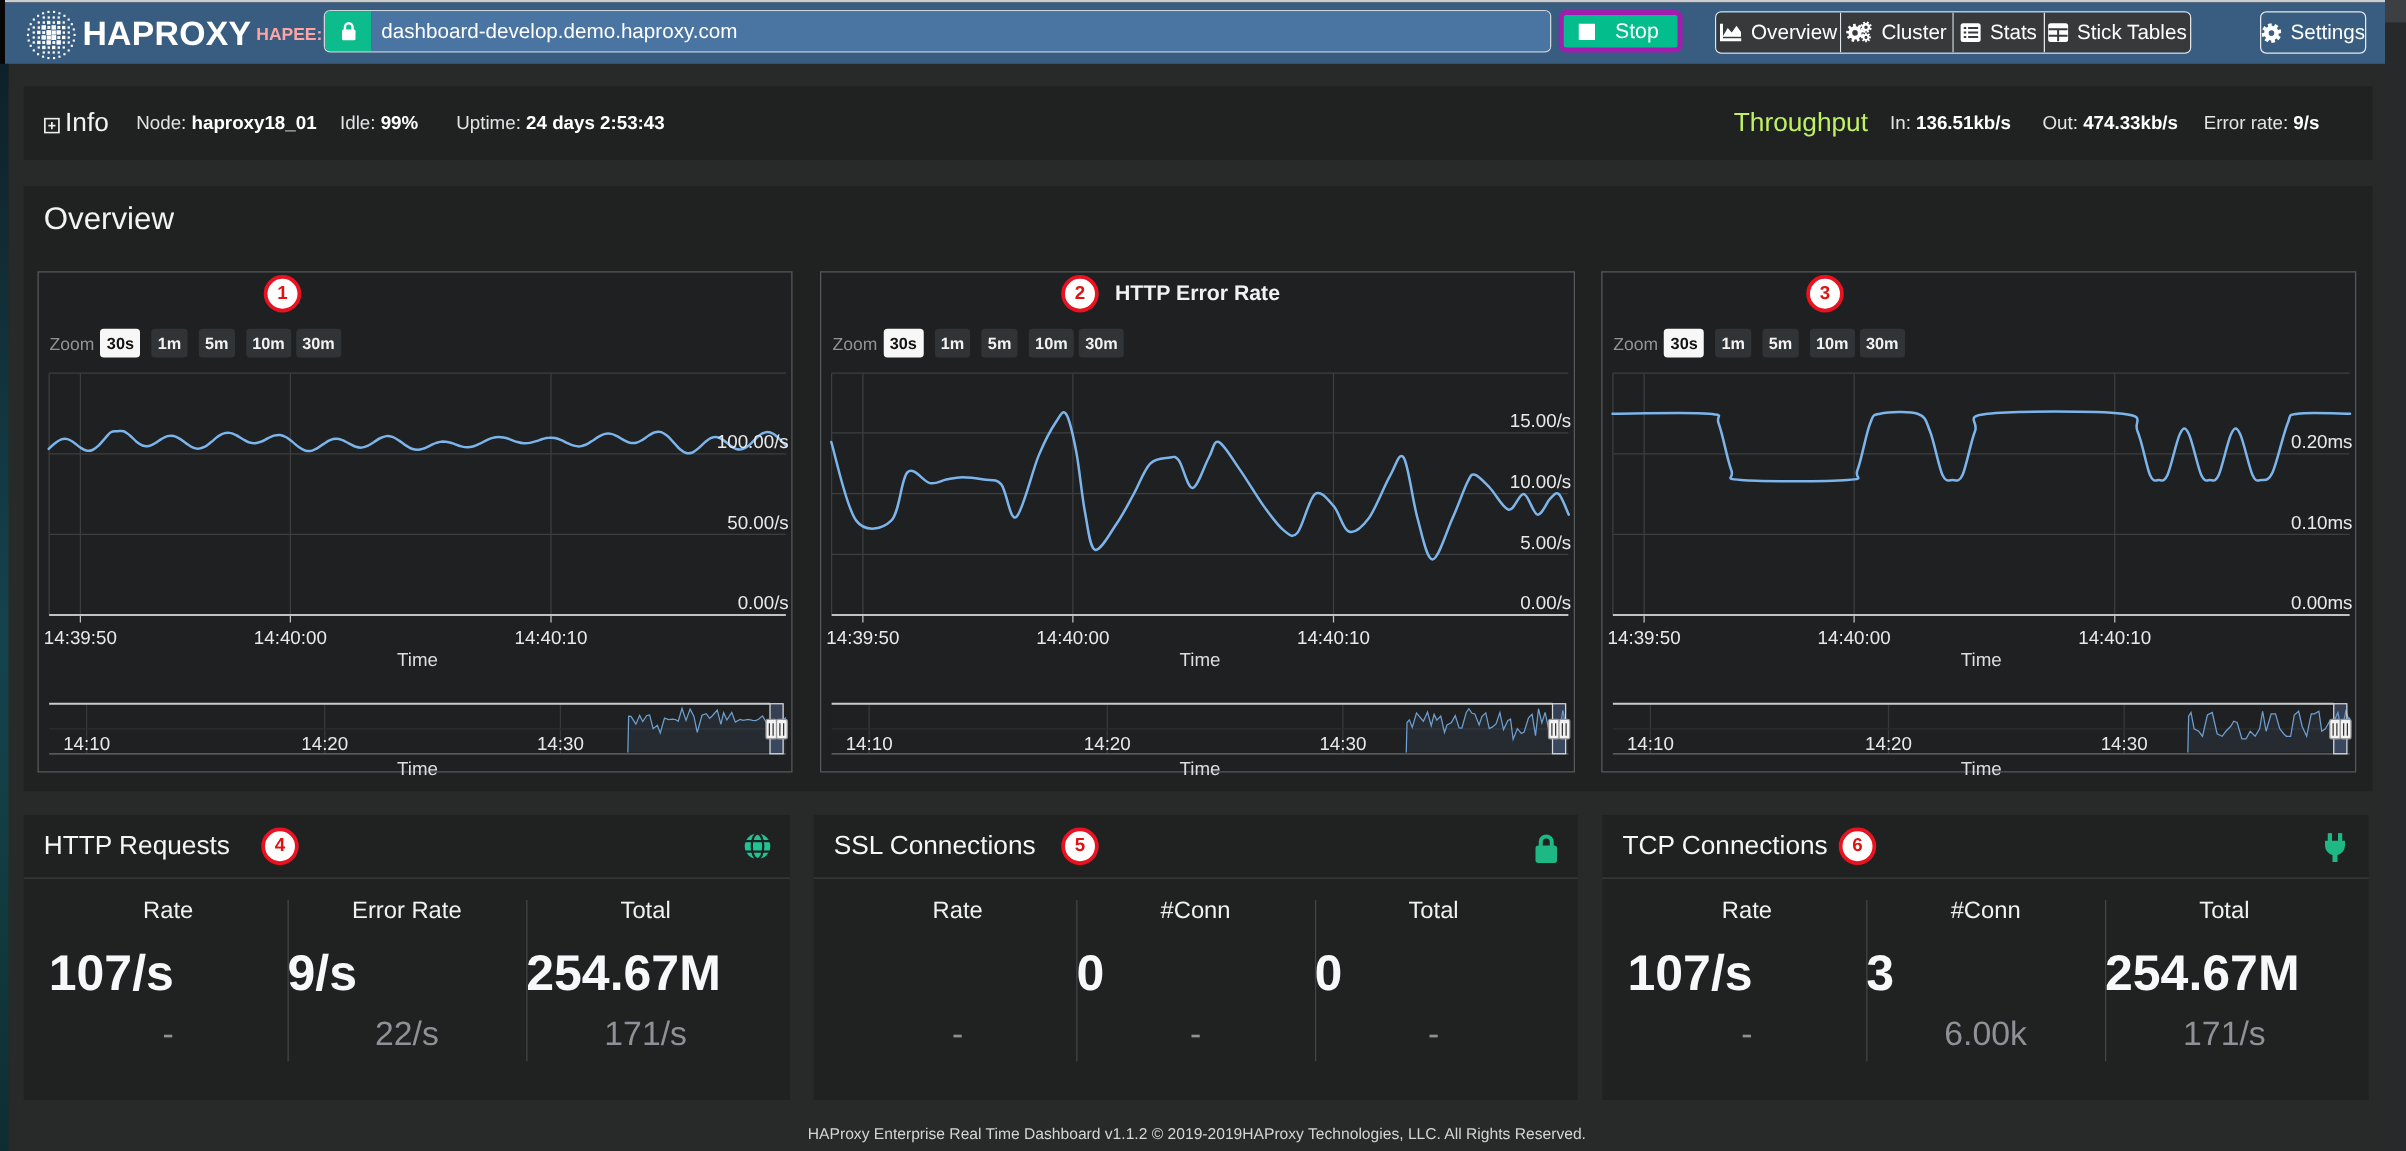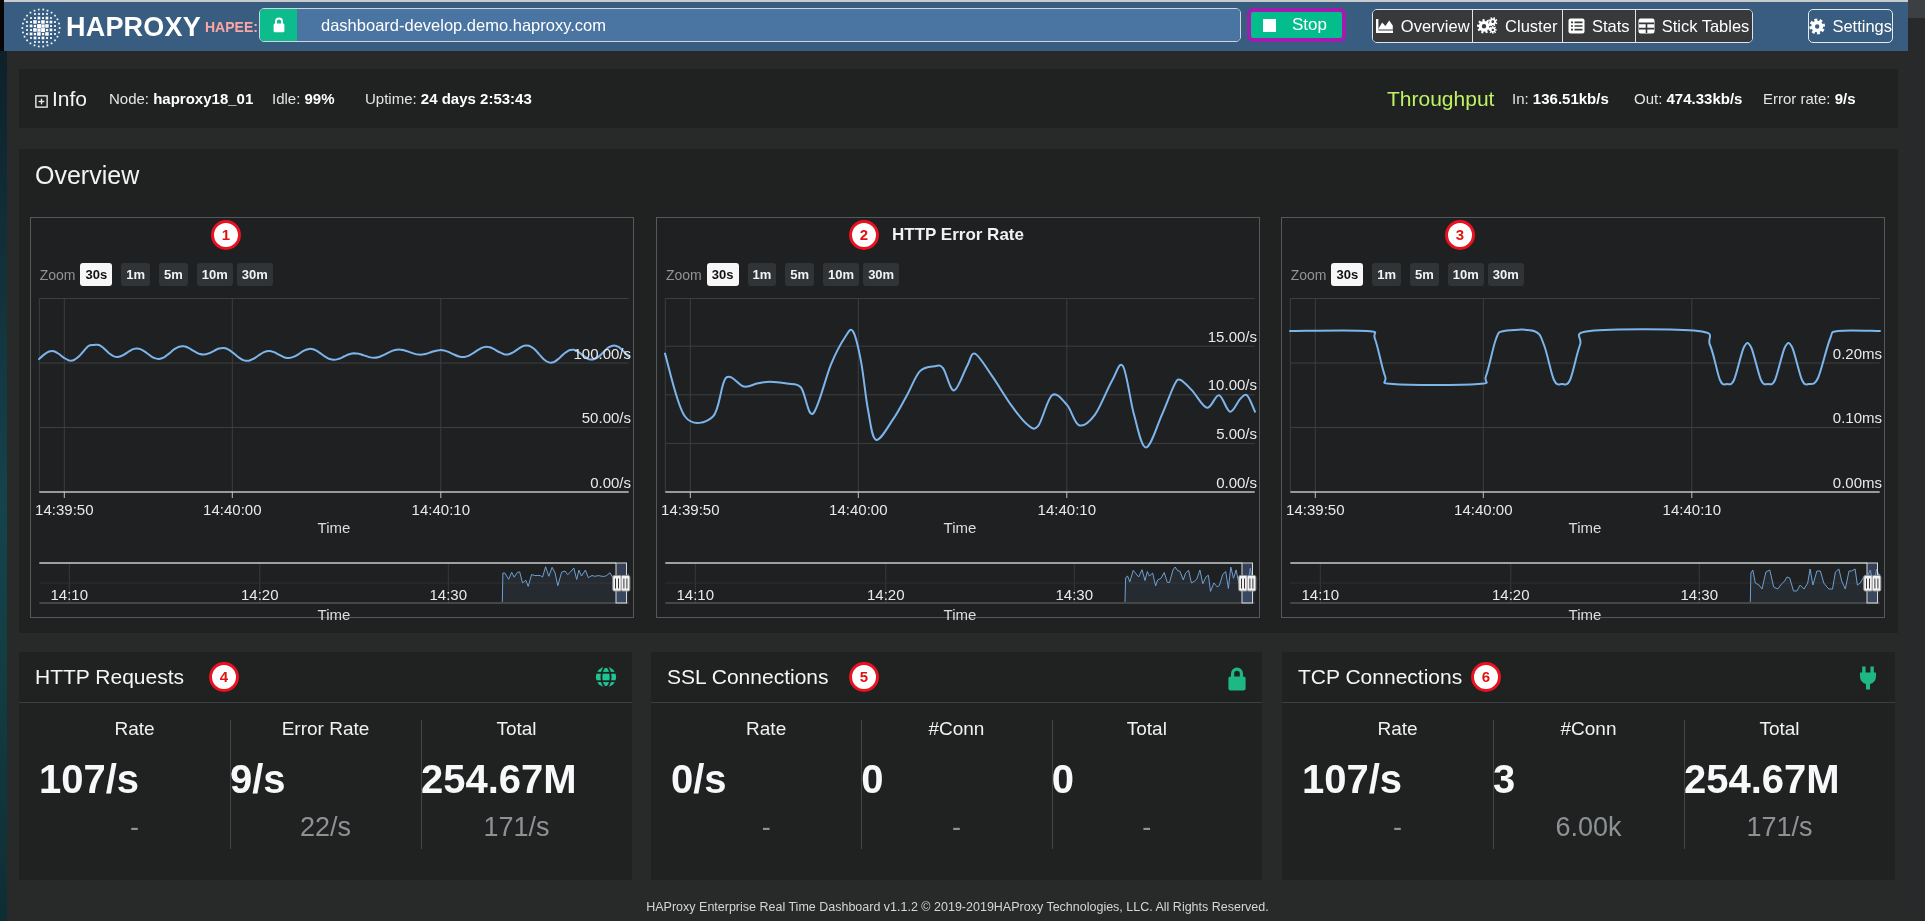--- a/index.html
+++ b/index.html
@@ -34,21 +34,21 @@
 .bdiv{position:absolute;top:68px;height:129px;width:1px;background:#434547}
 .clab{position:absolute;width:100%;text-align:center;top:14px;font-size:19px;color:#f0f1f2}
 .cval{position:absolute;width:100%;text-align:left;top:53px;font-size:40px;font-weight:bold;color:#f7f8f9}
 .csub{position:absolute;width:100%;text-align:center;top:108px;font-size:27px;color:#8e9296}
 #footer{left:7px;top:900px;width:1901px;text-align:center;font-size:12.5px;color:#d3d5d7}
 #logo{left:21px;top:8px}
 #brand{left:66px;top:12px;font-size:27px;font-weight:bold;color:#fff;letter-spacing:.2px}
 #hapee{left:205px;top:19px;font-size:14px;font-weight:bold;color:#fca5a5}
 #urlgroup{left:259px;top:8px;width:982px;height:34px;border:1px solid #cfd5da;border-radius:5px;display:flex;overflow:hidden}
 #urllock{width:37px;background:#0cbc8d;display:flex;align-items:center;justify-content:center}
-#urlinput{flex:1;background:#4a74a2;color:#fff;font-size:16.5px;line-height:32px;padding-left:24px}
+#urlinput{flex:1;background:#4a74a2;color:#fff;font-size:16.5px;line-height:32px;padding-left:8px}
 #stopbtn{left:1247px;top:8px;width:99px;height:34px;background:#04bd8c;border:4px solid #a21caf;border-radius:6px;color:#fff;font-size:17px;display:flex;align-items:center}
 #navgroup{left:1372px;top:9px;height:34px;display:flex;border:1.5px solid #e2e5e8;border-radius:5px;overflow:hidden}
 .ngbtn{background:#37393b;color:#fff;font-size:16.5px;display:flex;align-items:center;justify-content:center;border-right:1.5px solid #e2e5e8}
 .ngbtn:last-child{border-right:none}
 #setbtn{left:1808px;top:9px;width:85px;height:34px;border:1.5px solid #e6e9eb;border-radius:5px;color:#fff;font-size:16.5px;display:flex;align-items:center;justify-content:center}
 .nbicon{margin-right:7px}
 .ilabel{font-size:15px;color:#e3e4e6}
 .ibold{font-weight:bold;color:#fff}
 </style></head>
 <body>
@@ -399,21 +399,20 @@
 <div class="bcard" style="left:651px;width:611px">
 <div class="bhead"></div>
 <div class="btitle">SSL Connections</div>
 <div class="bbadge" style="left:198px">5</div>
 <div class="bicon" style="left:574px"><svg width="24" height="26" viewBox="0 0 24 26">
         <path d="M6 11 V7.5 a6 6 0 0 1 12 0 V11 h-3.2 V7.5 a2.8 2.8 0 0 0 -5.6 0 V11 Z" fill="#1db884"></path>
         <rect x="3.4" y="10.4" width="17.2" height="14" rx="2.2" fill="#1db884"></rect>
       </svg></div>
 <div class="bcol" style="left:20.0px;width:190.3px">
       <div class="clab">Rate</div>
-      <div class="cval">0/s</div>
       <div class="csub">-</div>
     </div>
 <div class="bcol" style="left:210.3px;width:190.3px">
       <div class="clab">#Conn</div>
       <div class="cval">0</div>
       <div class="csub">-</div>
     </div>
 <div class="bcol" style="left:400.7px;width:190.3px">
       <div class="clab">Total</div>
       <div class="cval">0</div>

